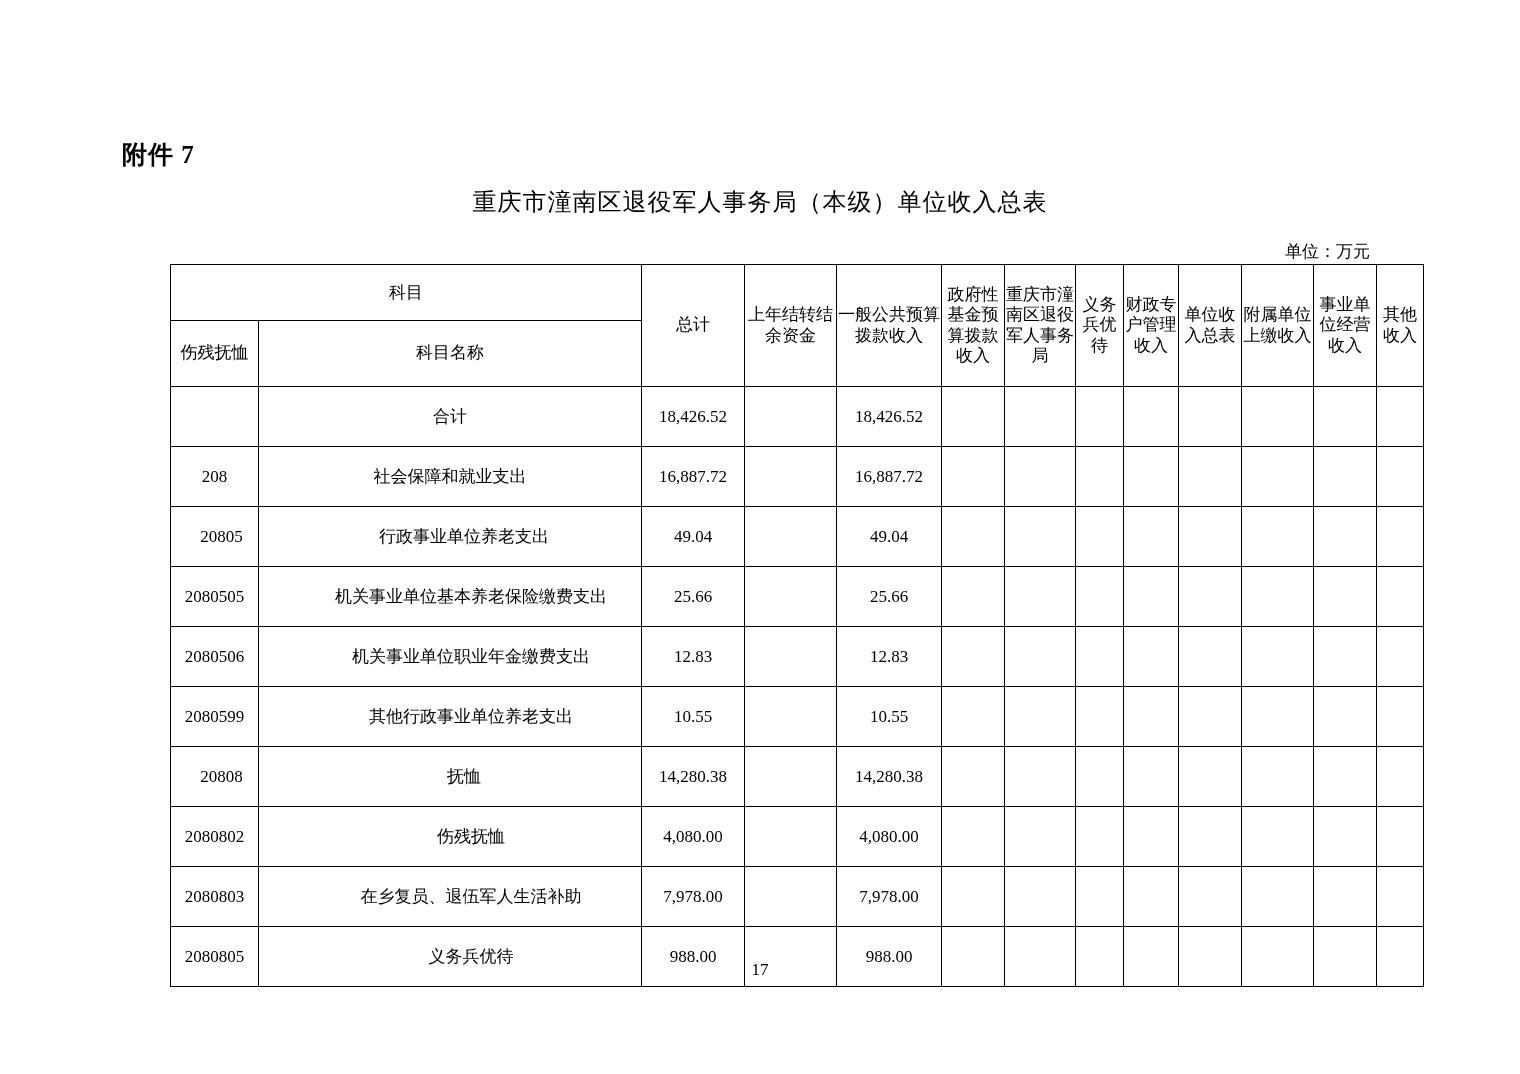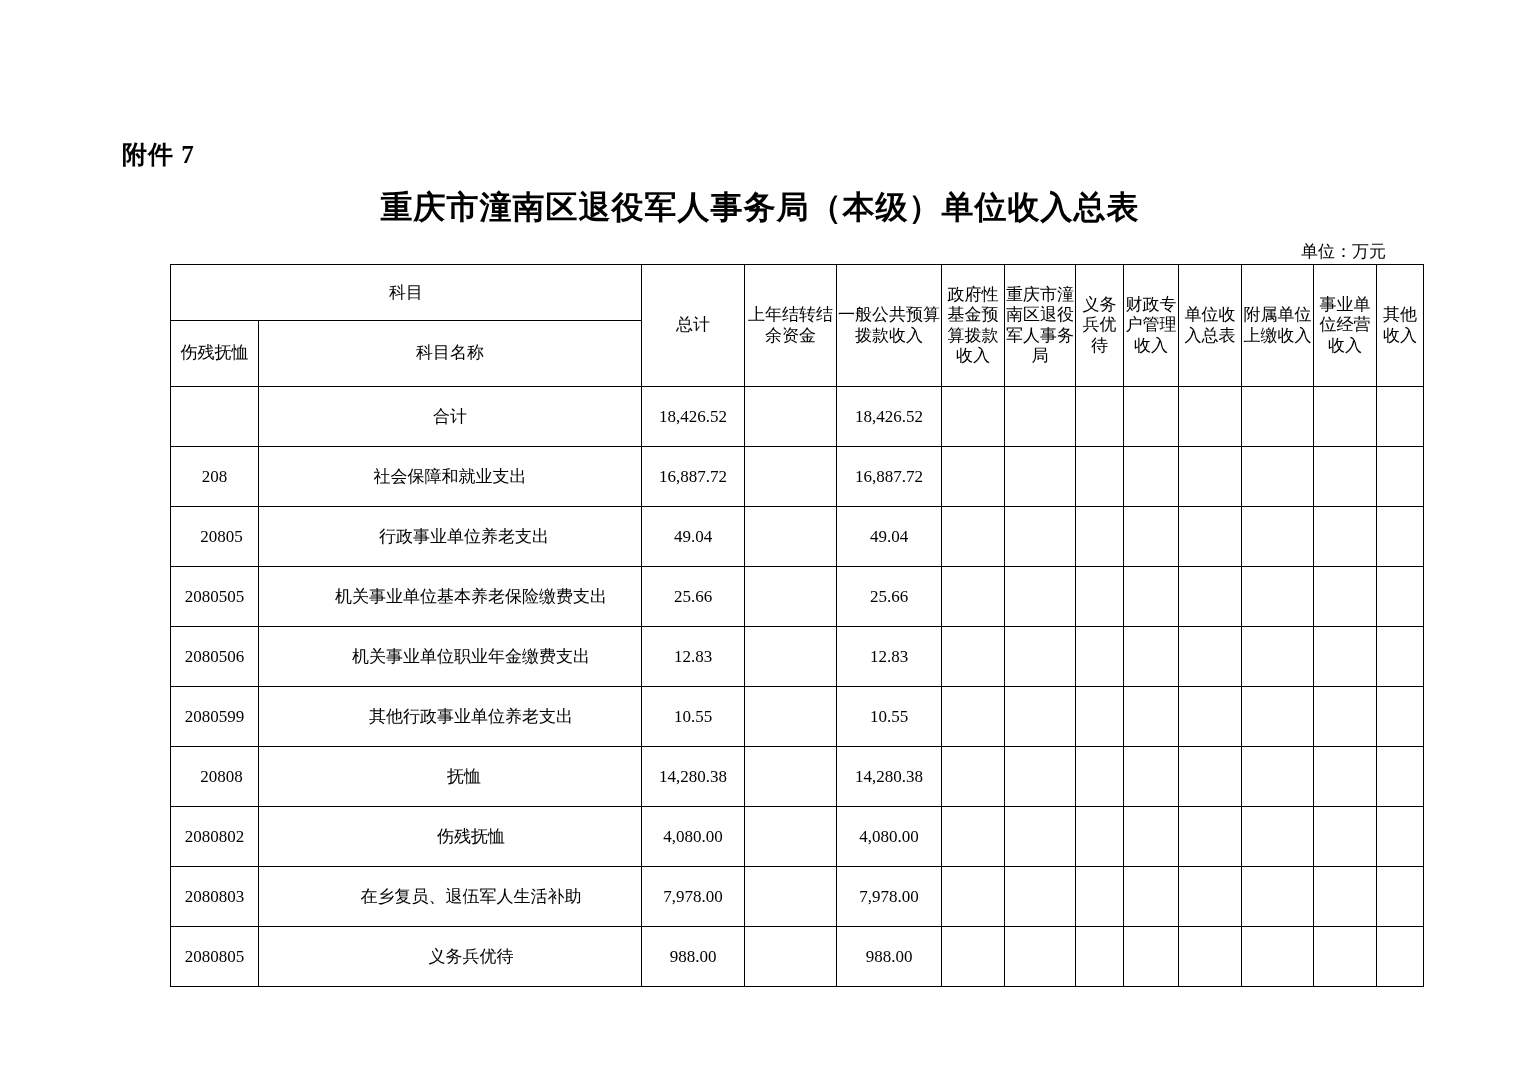--- a/index.html
+++ b/index.html
@@ -29,27 +29,27 @@
     font-size: 25px;
     font-weight: bold;
     letter-spacing: 1px;
   }
   .doc-title {
     position: absolute;
     left: 0;
     right: 0;
     top: 186px;
     text-align: center;
-    font-size: 32px;
-    font-weight: bold;
+    font-size: 24px;
+    font-weight: normal;
     letter-spacing: 1px;
   }
   .unit-note {
     position: absolute;
-    right: 134px;
+    right: 150px;
     top: 240px;
     font-size: 17px;
   }
   .table-wrap {
     position: absolute;
     left: 133px;
     top: 264px;
     width: 1253px;
     padding-left: 37px;
   }
@@ -319,14 +319,15 @@
             <td class="num-cell"></td>
             <td class="num-cell"></td>
             <td class="num-cell"></td>
             <td class="num-cell"></td>
             <td class="num-cell"></td>
           </tr>
         </tbody>
     </table>
   </div>
 
+  <div class="page-number">17</div>
 
 </div>
 
 </body></html>

